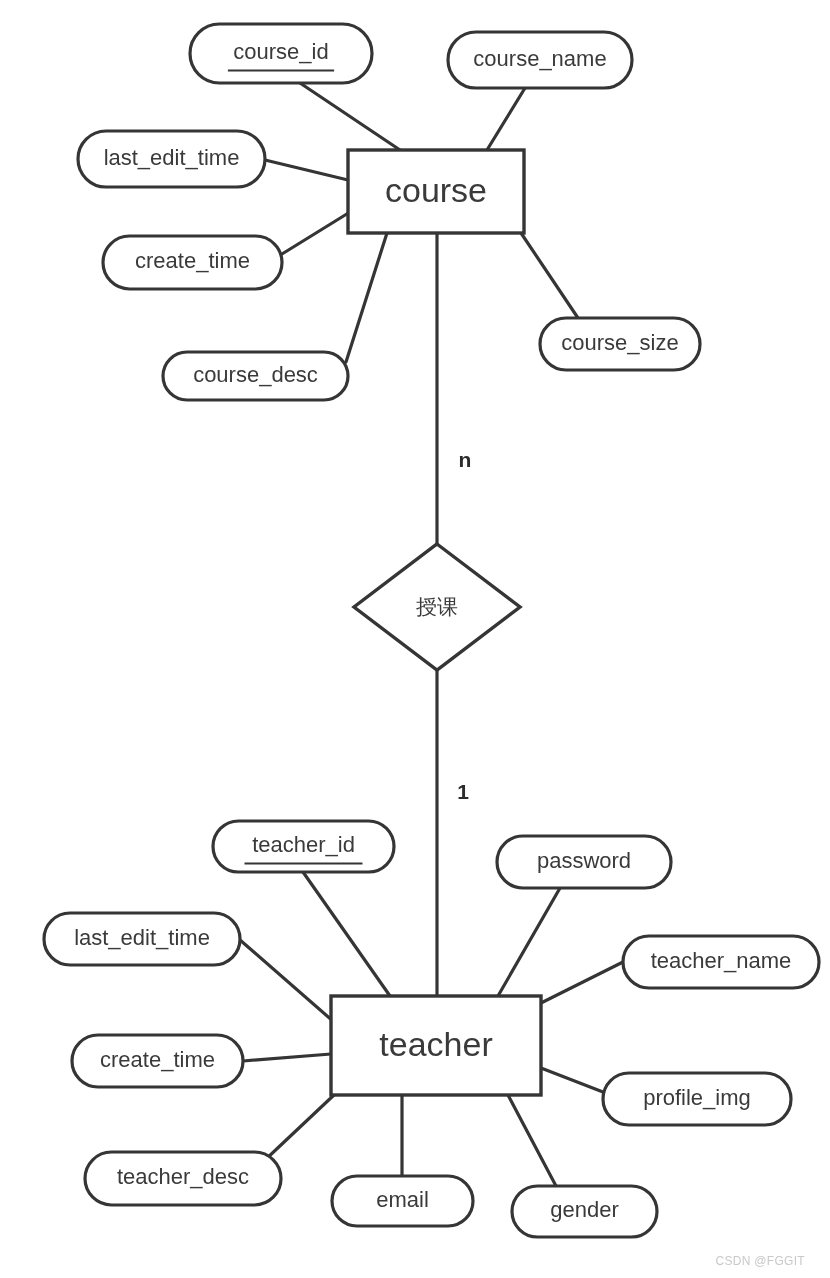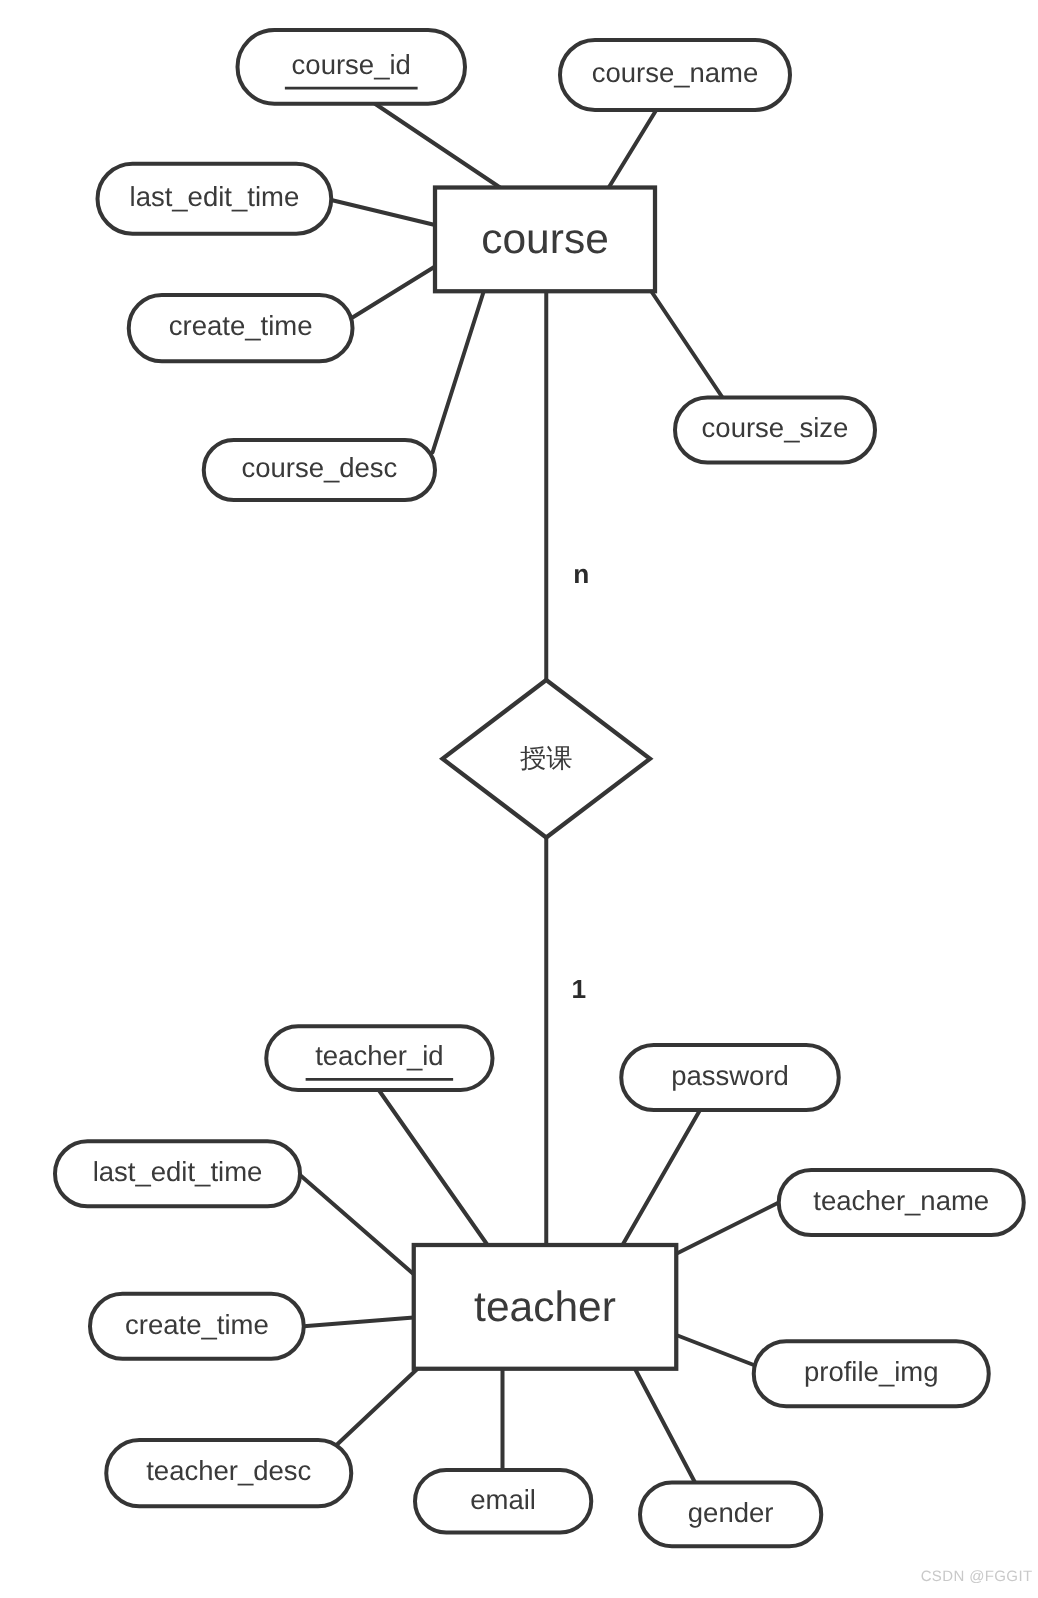--- a/index.html
+++ b/index.html
@@ -74,21 +74,21 @@
   .card-label {
     font-family: "Liberation Sans", "DejaVu Sans", sans-serif;
     font-size: 21px;
     font-weight: bold;
     fill: #2b2b2b;
     text-anchor: middle;
     dominant-baseline: middle;
   }
   .watermark {
     position: absolute;
-    right: 4px;
+    right: 25px;
     bottom: 10px;
     font-family: "Liberation Sans", "DejaVu Sans", sans-serif;
     font-size: 12px;
     color: #c9c9c9;
     letter-spacing: 0.3px;
     user-select: none;
   }
 </style>
 </head>
 <body>

